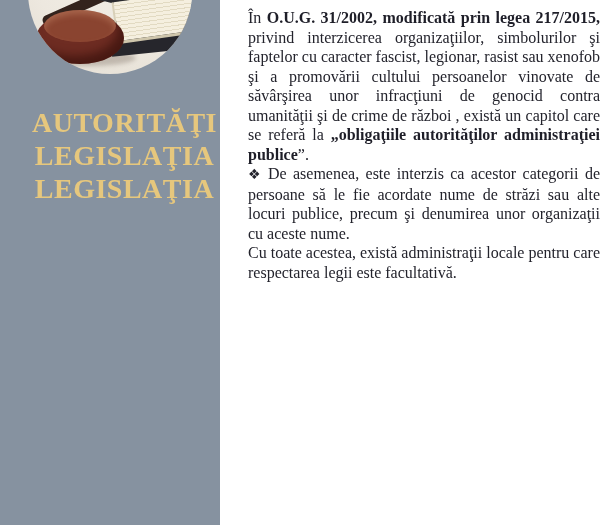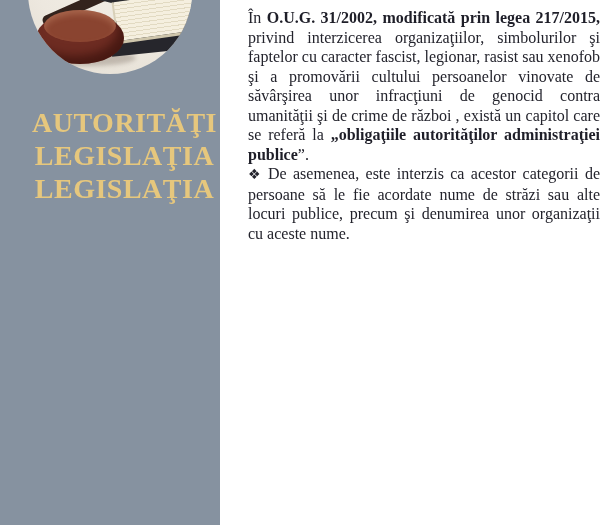--- a/index.html
+++ b/index.html
@@ -95,15 +95,16 @@
     </div>
   </div>
 
   <div class="content" style="color: rgb(35, 35, 44);">
     <p class="intro"><span>În </span><span class="bold">O.U.G. 31/2002, modificată prin legea 217/2015,</span><span> privind interzicerea organizaţiilor, simbolurilor şi faptelor cu caracter fascist, legionar, rasist sau xenofob şi a promovării cultului persoanelor vinovate de săvârşirea unor infracţiuni de genocid contra umanităţii şi de crime de război , există un capitol care se referă la </span><span class="bold">„obligaţiile autorităţilor administraţiei publice</span><span>”.</span></p>
 
 
     <p class="b2"><span class="bullet-glyph">❖</span><span>De asemenea, este interzis ca acestor categorii de persoane să le fie acordate nume de străzi sau alte locuri publice, precum şi denumirea unor organizaţii cu aceste nume.</span></p>
 
 
+    <p class="closing">Cu toate acestea, există administraţii locale pentru care respectarea legii este facultativă.</p>
   </div>
 
 </div>
 
 </body></html>

